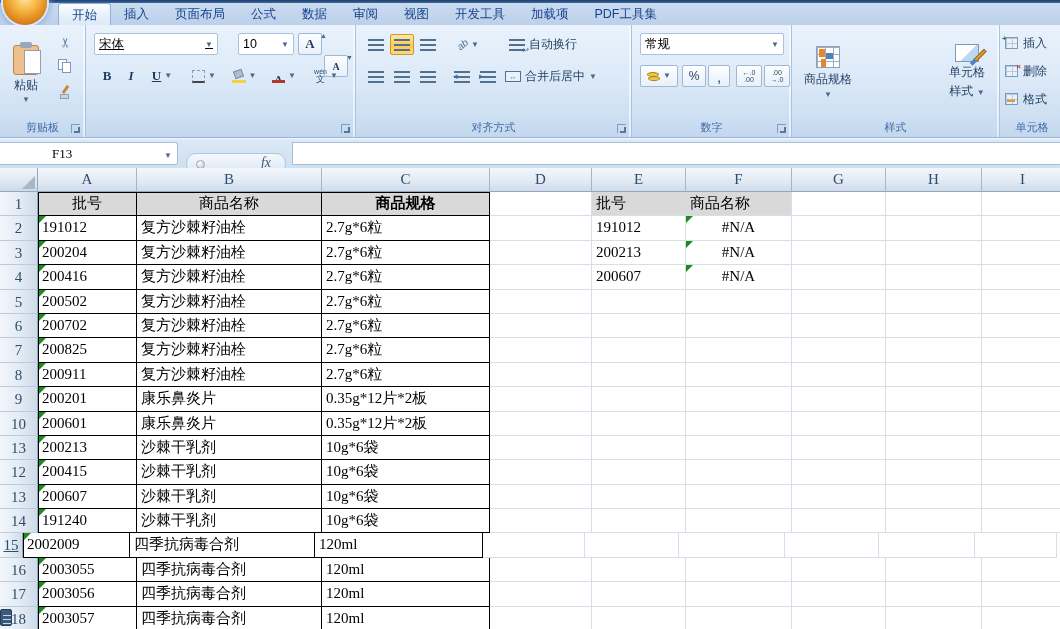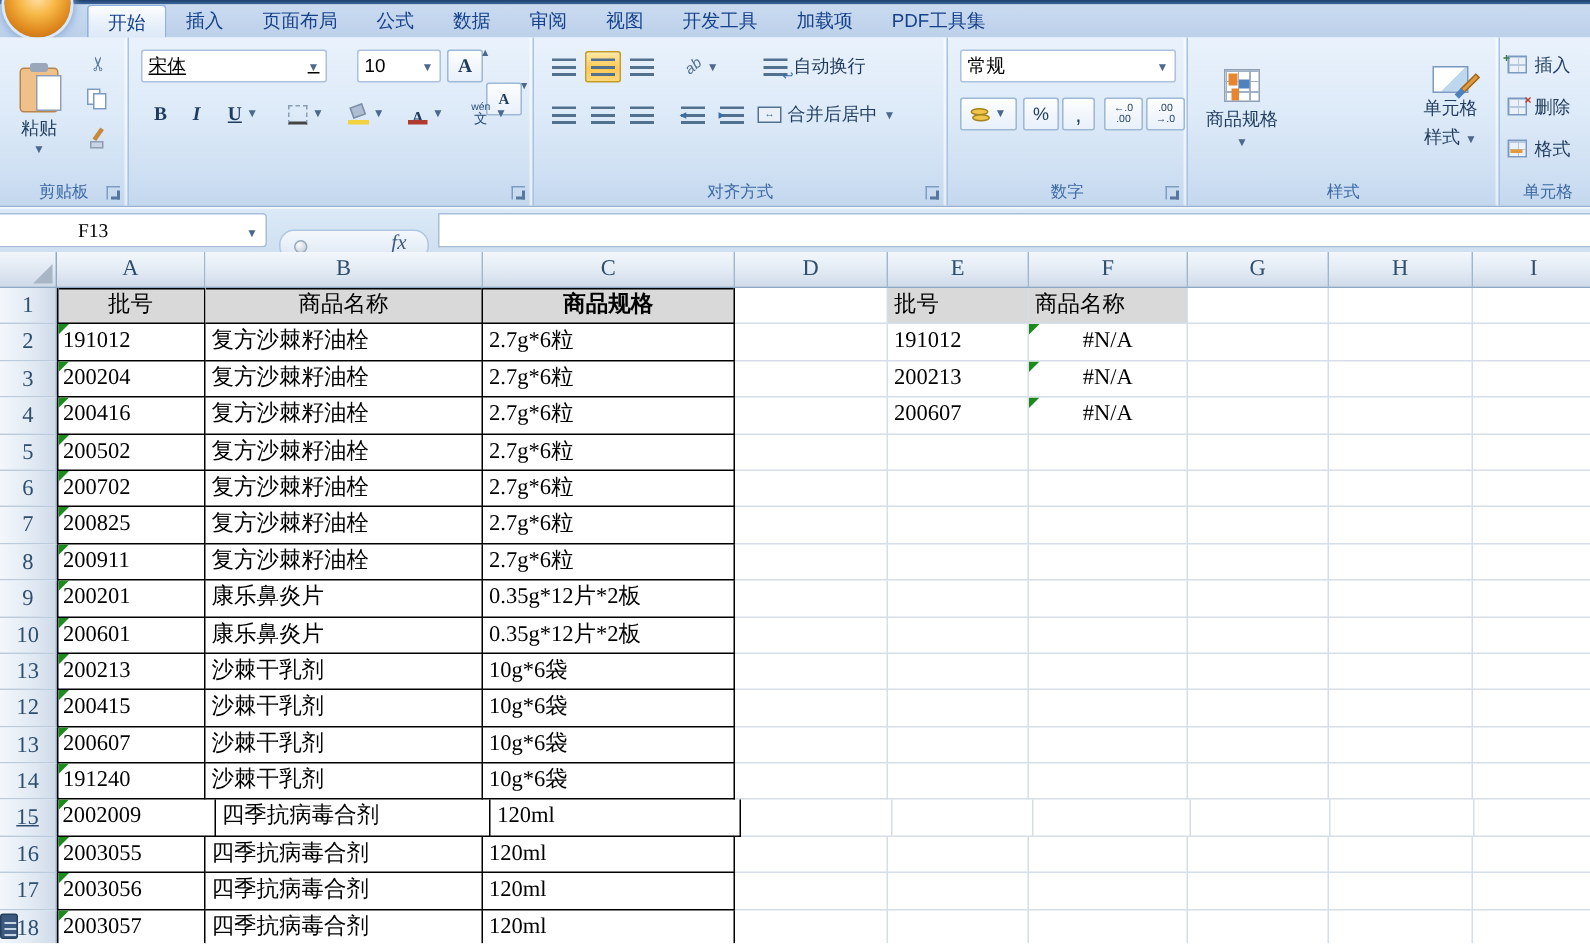--- a/index.html
+++ b/index.html
@@ -566,21 +566,21 @@
         <div class="cell tbl" style="width: 185px;">沙棘干乳剂</div>
         <div class="cell tbl" style="width: 168px;">10g*6袋</div>
         <div class="cell" style="width: 102px;"></div>
         <div class="cell" style="width: 94px;"></div>
         <div class="cell" style="width: 106px;"></div>
         <div class="cell" style="width: 94px;"></div>
         <div class="cell" style="width: 96px;"></div>
         <div class="cell" style="width: 82px;"></div>
       </div>
       <div class="g-row">
-        <div class="row-h" style="width: 38px; text-decoration: underline;">15</div>
+        <div class="row-h" style="width: 23px; text-decoration: underline;">15</div>
         <div class="cell tbl tbl-l" style="width: 107px;">2002009<span class="tri"></span></div>
         <div class="cell tbl" style="width: 185px;">四季抗病毒合剂</div>
         <div class="cell tbl" style="width: 168px;">120ml</div>
         <div class="cell" style="width: 102px;"></div>
         <div class="cell" style="width: 94px;"></div>
         <div class="cell" style="width: 106px;"></div>
         <div class="cell" style="width: 94px;"></div>
         <div class="cell" style="width: 96px;"></div>
         <div class="cell" style="width: 82px;"></div>
       </div>

